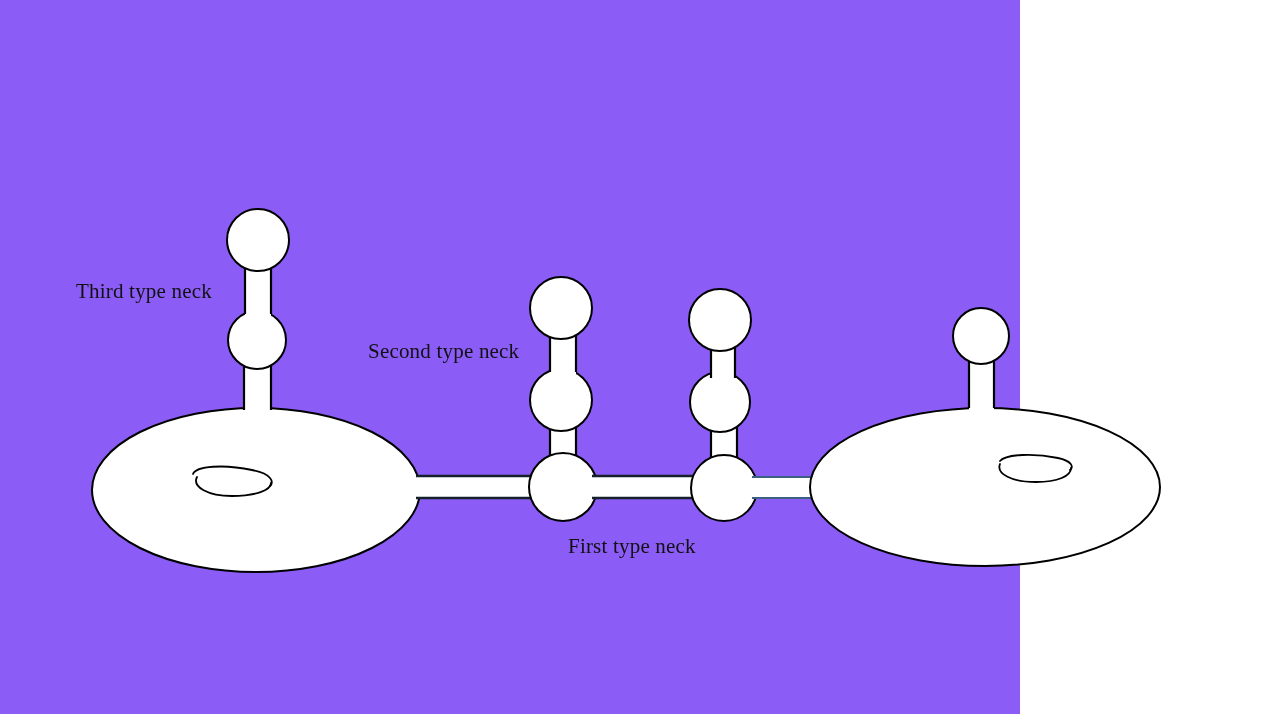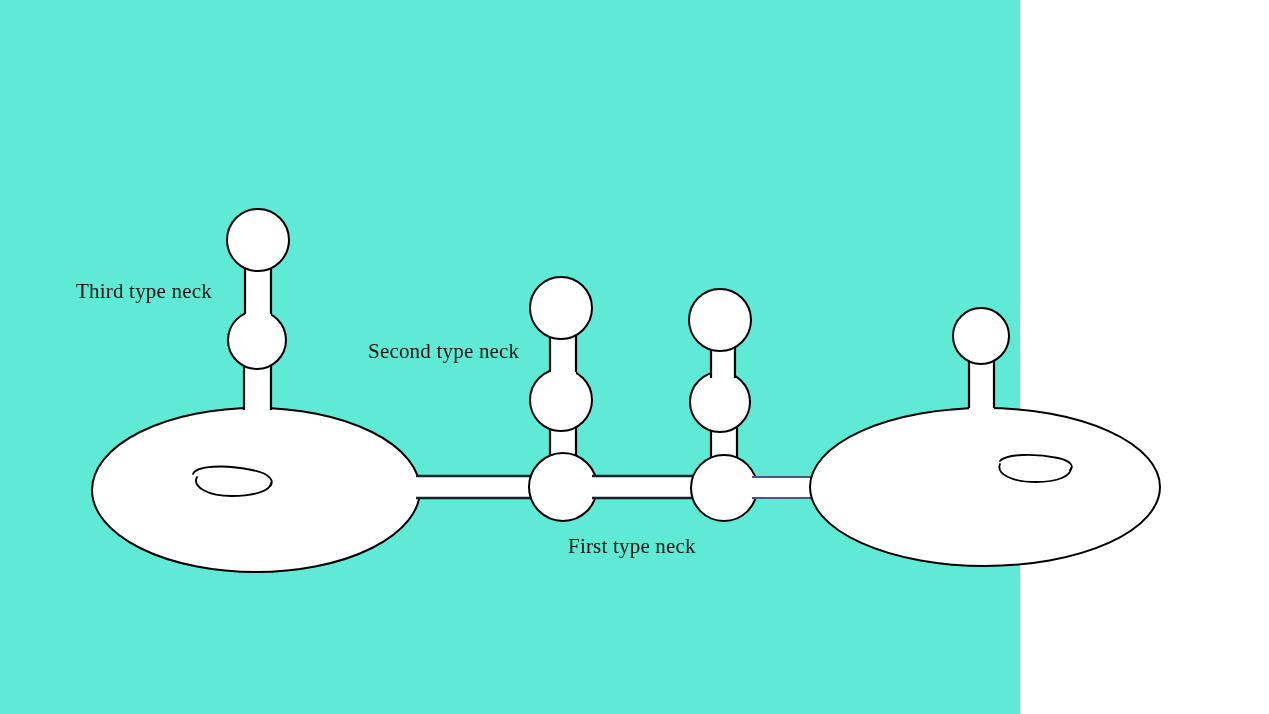--- a/index.html
+++ b/index.html
@@ -10,21 +10,21 @@
   body {
     width: 1269px;
     height: 714px;
     font-family: "Liberation Serif", "DejaVu Serif", serif;
     overflow: hidden;
   }
   #diagram-root {
     position: relative;
     width: 1020px;
     height: 714px;
-    background: #5eead4;
+    background: #8b5cf6;
     text-align: right;
   }
   svg#figure {
     display: block;
     width: 1269px;
     height: 714px;
   }
   .stroke-shape {
     fill: #ffffff;
     stroke: #000000;

